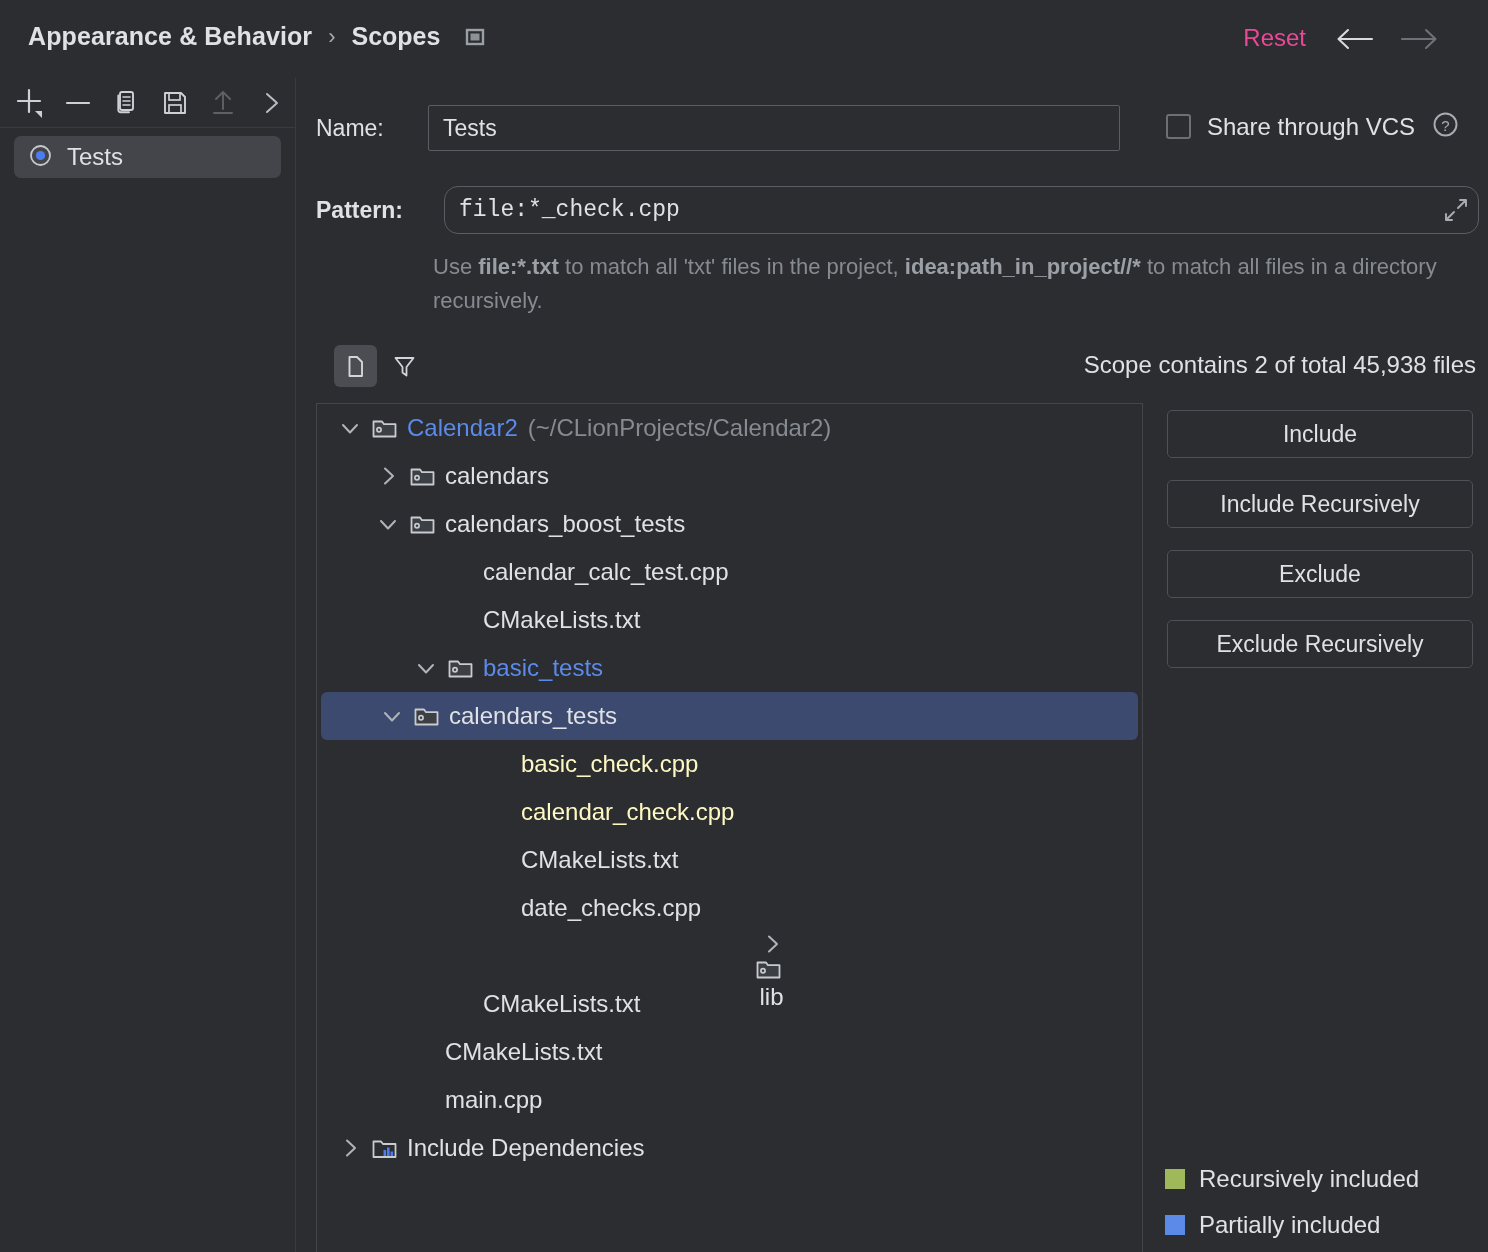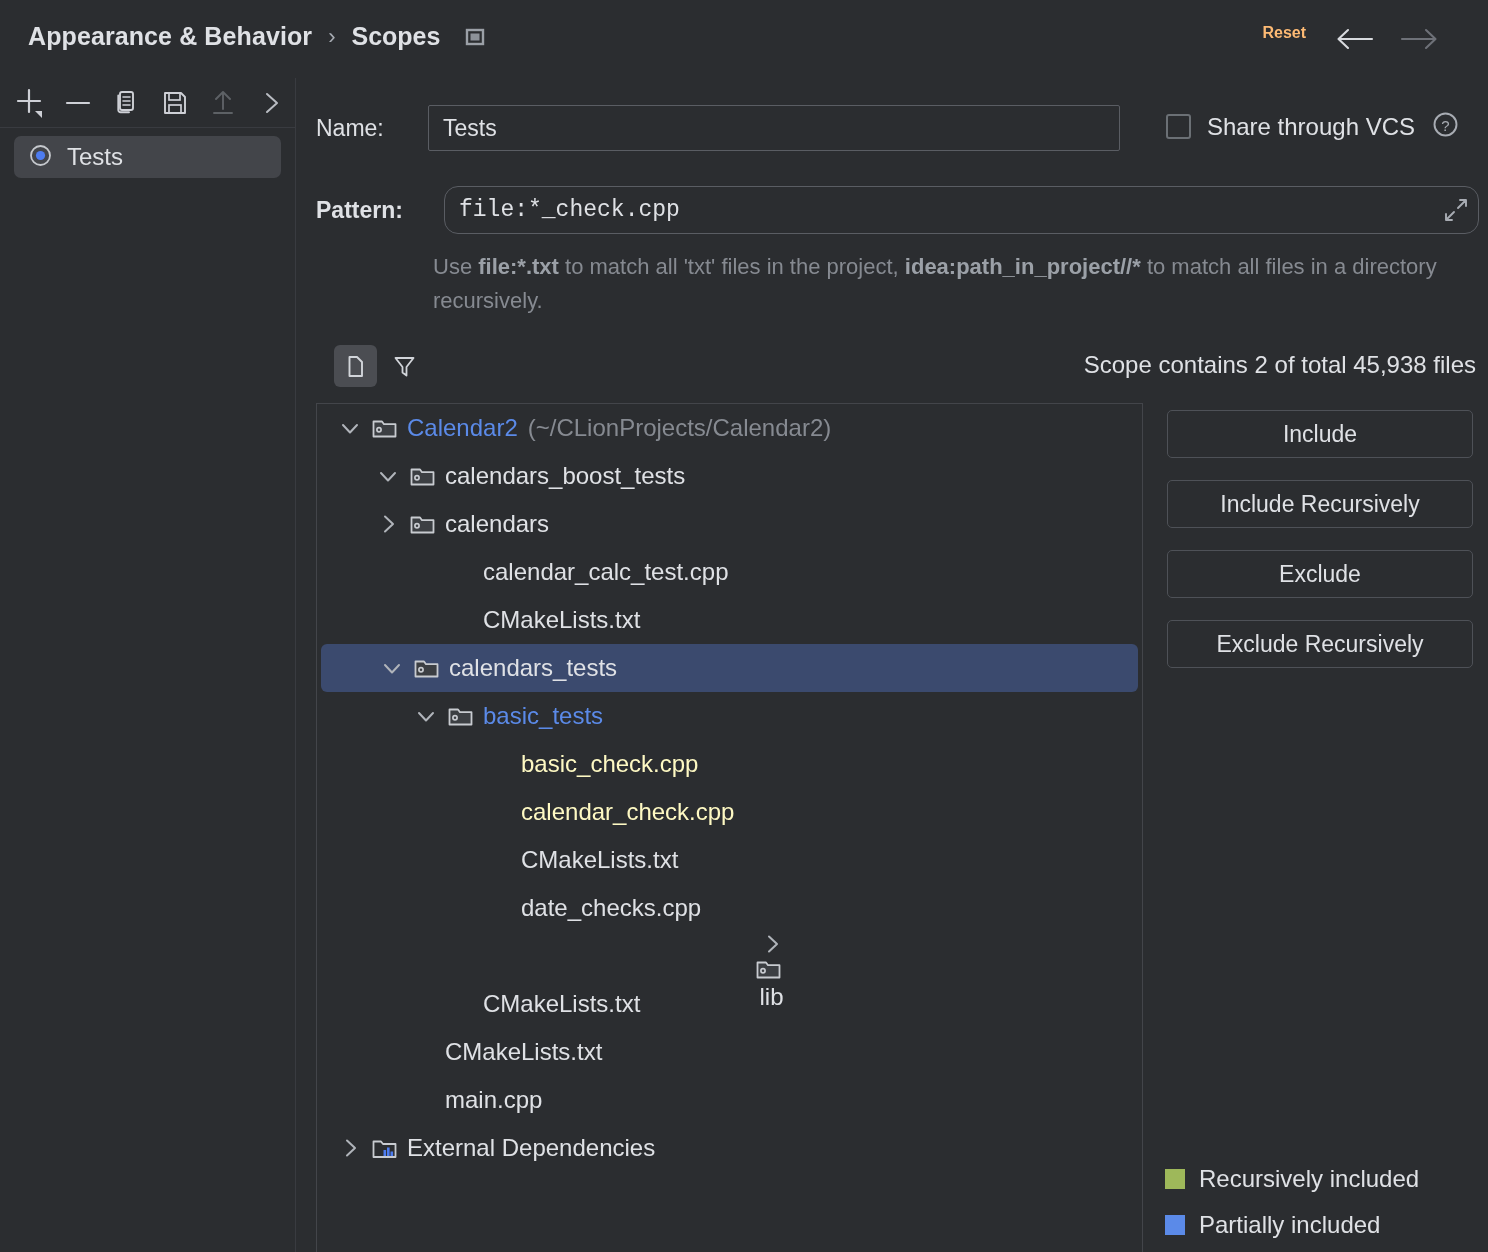--- a/index.html
+++ b/index.html
@@ -20,21 +20,21 @@
     position: absolute; left: 28px; top: 22px;
     display: flex; align-items: center; gap: 14px;
   }
   .crumb-main { font-size: 25px; font-weight: bold; color: #dfe1e5; letter-spacing: .1px; }
   .crumb-sep { font-size: 22px; color: #a7acb3; margin: 0 2px; }
   .crumb-cur { font-size: 25px; font-weight: bold; color: #dfe1e5; }
   .panel-toggle-icon { margin-left: 10px; display: flex; align-items: center; }
 
   .reset-btn {
     position: absolute; right: 182px; top: 24px;
-    font-size: 16px; font-weight: bold; color: #fdba74;
+    font-size: 24px; font-weight: normal; color: #ec4899;
     cursor: pointer; background: none; border: none;
     font-family: "Liberation Sans", sans-serif;
   }
   .nav-arrows { position: absolute; right: 48px; top: 26px; display: flex; gap: 26px; align-items: center; }
 
   
   .sidebar {
     position: absolute; left: 0; top: 78px; width: 296px; height: 1174px;
     border-right: 1px solid #393b40;
     background: #2b2d30;
@@ -294,82 +294,82 @@
               <path d="M2.5 6.5 H11 L13 9.2 H24.5 V21.5 H2.5 Z" fill="#3c3f43" stroke="#c8cbd0" stroke-width="1.8" stroke-linejoin="round"></path>
               <circle cx="8" cy="14.8" r="2.1" fill="none" stroke="#c8cbd0" stroke-width="1.7"></circle>
             </svg>
           </span>
           <span class="tname blue">Calendar2</span>
           <span class="tpath">(~/CLionProjects/Calendar2)</span>
         </div>
         <div class="tree-row" style="padding-left: 54px;">
           <span class="twisty">
             <svg width="24" height="24" viewBox="0 0 24 24">
+              <path d="M9 4.5 L17 12 L9 19.5" fill="none" stroke="#b0b4ba" stroke-width="2" stroke-linecap="round" stroke-linejoin="round"></path>
+            </svg>
+          </span>
+          <span class="ficon">
+            <svg width="27" height="27" viewBox="0 0 27 27">
+              <path d="M2.5 6.5 H11 L13 9.2 H24.5 V21.5 H2.5 Z" fill="#3c3f43" stroke="#c8cbd0" stroke-width="1.8" stroke-linejoin="round"></path>
+              <circle cx="8" cy="14.8" r="2.1" fill="none" stroke="#c8cbd0" stroke-width="1.7"></circle>
+            </svg>
+          </span>
+          <span class="tname ">calendars</span>
+        </div>
+        <div class="tree-row" style="padding-left: 54px;">
+          <span class="twisty">
+            <svg width="24" height="24" viewBox="0 0 24 24">
               <path d="M5 9 L12 16.5 L19 9" fill="none" stroke="#b0b4ba" stroke-width="2" stroke-linecap="round" stroke-linejoin="round"></path>
             </svg>
           </span>
           <span class="ficon">
             <svg width="27" height="27" viewBox="0 0 27 27">
               <path d="M2.5 6.5 H11 L13 9.2 H24.5 V21.5 H2.5 Z" fill="#3c3f43" stroke="#c8cbd0" stroke-width="1.8" stroke-linejoin="round"></path>
               <circle cx="8" cy="14.8" r="2.1" fill="none" stroke="#c8cbd0" stroke-width="1.7"></circle>
             </svg>
           </span>
           <span class="tname ">calendars_boost_tests</span>
         </div>
-        <div class="tree-row" style="padding-left: 54px;">
-          <span class="twisty">
-            <svg width="24" height="24" viewBox="0 0 24 24">
-              <path d="M9 4.5 L17 12 L9 19.5" fill="none" stroke="#b0b4ba" stroke-width="2" stroke-linecap="round" stroke-linejoin="round"></path>
-            </svg>
-          </span>
-          <span class="ficon">
-            <svg width="27" height="27" viewBox="0 0 27 27">
-              <path d="M2.5 6.5 H11 L13 9.2 H24.5 V21.5 H2.5 Z" fill="#3c3f43" stroke="#c8cbd0" stroke-width="1.8" stroke-linejoin="round"></path>
-              <circle cx="8" cy="14.8" r="2.1" fill="none" stroke="#c8cbd0" stroke-width="1.7"></circle>
-            </svg>
-          </span>
-          <span class="tname ">calendars</span>
-        </div>
         <div class="tree-row" style="padding-left: 92px;">
           <span class="twisty"></span>
           <span class="ficon"></span>
           <span class="tname ">calendar_calc_test.cpp</span>
         </div>
         <div class="tree-row" style="padding-left: 92px;">
           <span class="twisty"></span>
           <span class="ficon"></span>
           <span class="tname ">CMakeLists.txt</span>
         </div>
+        <div class="tree-row" style="padding-left: 92px;">
+          <span class="twisty">
+            <svg width="24" height="24" viewBox="0 0 24 24">
+              <path d="M5 9 L12 16.5 L19 9" fill="none" stroke="#b0b4ba" stroke-width="2" stroke-linecap="round" stroke-linejoin="round"></path>
+            </svg>
+          </span>
+          <span class="ficon">
+            <svg width="27" height="27" viewBox="0 0 27 27">
+              <path d="M2.5 6.5 H11 L13 9.2 H24.5 V21.5 H2.5 Z" fill="#3c3f43" stroke="#c8cbd0" stroke-width="1.8" stroke-linejoin="round"></path>
+              <circle cx="8" cy="14.8" r="2.1" fill="none" stroke="#c8cbd0" stroke-width="1.7"></circle>
+            </svg>
+          </span>
+          <span class="tname blue">basic_tests</span>
+        </div>
         <div class="tree-row selected" style="padding-left: 54px;">
           <span class="twisty">
             <svg width="24" height="24" viewBox="0 0 24 24">
               <path d="M5 9 L12 16.5 L19 9" fill="none" stroke="#b0b4ba" stroke-width="2" stroke-linecap="round" stroke-linejoin="round"></path>
             </svg>
           </span>
           <span class="ficon">
             <svg width="27" height="27" viewBox="0 0 27 27">
               <path d="M2.5 6.5 H11 L13 9.2 H24.5 V21.5 H2.5 Z" fill="#3c3f43" stroke="#c8cbd0" stroke-width="1.8" stroke-linejoin="round"></path>
               <circle cx="8" cy="14.8" r="2.1" fill="none" stroke="#c8cbd0" stroke-width="1.7"></circle>
             </svg>
           </span>
           <span class="tname ">calendars_tests</span>
-        </div>
-        <div class="tree-row" style="padding-left: 92px;">
-          <span class="twisty">
-            <svg width="24" height="24" viewBox="0 0 24 24">
-              <path d="M5 9 L12 16.5 L19 9" fill="none" stroke="#b0b4ba" stroke-width="2" stroke-linecap="round" stroke-linejoin="round"></path>
-            </svg>
-          </span>
-          <span class="ficon">
-            <svg width="27" height="27" viewBox="0 0 27 27">
-              <path d="M2.5 6.5 H11 L13 9.2 H24.5 V21.5 H2.5 Z" fill="#3c3f43" stroke="#c8cbd0" stroke-width="1.8" stroke-linejoin="round"></path>
-              <circle cx="8" cy="14.8" r="2.1" fill="none" stroke="#c8cbd0" stroke-width="1.7"></circle>
-            </svg>
-          </span>
-          <span class="tname blue">basic_tests</span>
         </div>
         <div class="tree-row" style="padding-left: 130px;">
           <span class="twisty"></span>
           <span class="ficon"></span>
           <span class="tname green">basic_check.cpp</span>
         </div>
         <div class="tree-row" style="padding-left: 130px;">
           <span class="twisty"></span>
           <span class="ficon"></span>
           <span class="tname green">calendar_check.cpp</span>
@@ -420,21 +420,21 @@
             </svg>
           </span>
           <span class="ficon">
             <svg width="27" height="27" viewBox="0 0 27 27">
               <path d="M2.5 6.5 H10 L12 9 H24.5 V22 H2.5 Z" fill="none" stroke="#c8cbd0" stroke-width="1.8" stroke-linejoin="round"></path>
               <rect x="12.5" y="15" width="2.6" height="6" fill="#4d7cf0"></rect>
               <rect x="16" y="12.5" width="2.6" height="8.5" fill="#4d7cf0"></rect>
               <rect x="19.5" y="16.5" width="2.6" height="4.5" fill="#4d7cf0"></rect>
             </svg>
           </span>
-          <span class="tname ">External Dependencies</span>
+          <span class="tname ">Include Dependencies</span>
         </div>
       </div>
 
     <div class="actions">
         <button class="act-btn">Include</button>
         <button class="act-btn">Include Recursively</button>
         <button class="act-btn">Exclude</button>
         <button class="act-btn">Exclude Recursively</button>
       </div>
 

